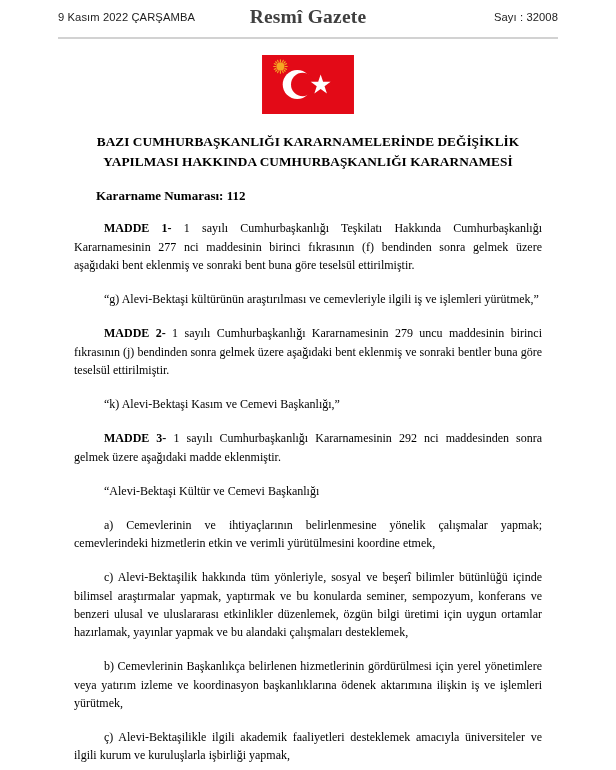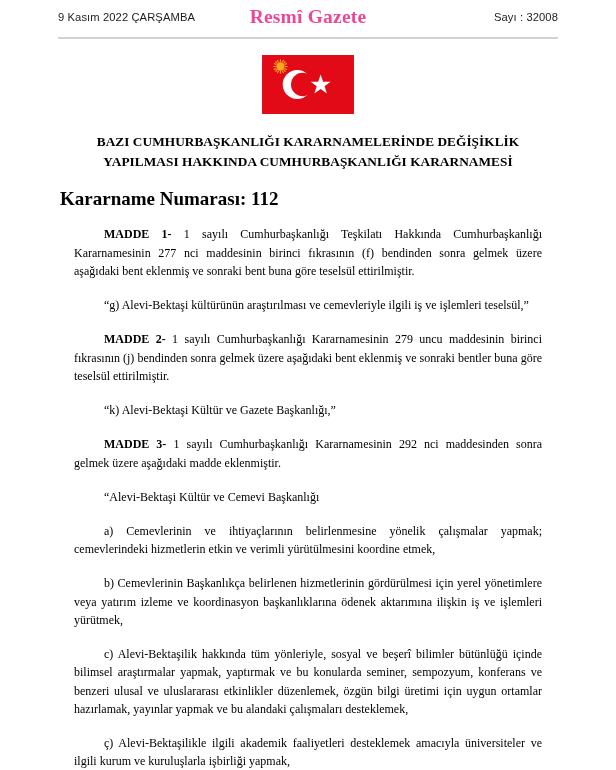--- a/index.html
+++ b/index.html
@@ -44,21 +44,21 @@
   }
   .masthead-title {
     position: absolute;
     left: 0;
     right: 0;
     top: 6px;
     text-align: center;
     font-family: "Liberation Serif", "DejaVu Serif", serif;
     font-size: 19.5px;
     font-weight: 700;
-    color: #ec4899;
+    color: #404040;
     letter-spacing: 0.2px;
     pointer-events: none;
   }
 
   .masthead-rule {
     width: 500px;
     margin: 3px auto 0 auto;
     height: 2px;
     background: #d2d2d2;
   }
@@ -91,22 +91,22 @@
     width: 480px;
     text-align: center;
     font-size: 13.3px;
     font-weight: 700;
     line-height: 1.52;
     letter-spacing: 0.05px;
   }
 
   .decree-no {
     margin: 16px 0 0 0;
-    padding-left: 60px;
-    font-size: 19px;
+    padding-left: 96px;
+    font-size: 13px;
     font-weight: 700;
   }
   .decree-no .num {
     font-weight: 700;
   }
 
   
   .body {
     margin: 0 auto;
     width: 500px;
@@ -187,37 +187,37 @@
     <span class="num">112</span>
   </div>
 
   <div class="body">
 
     <p class="para gap-before">
       <span class="lead">MADDE 1-</span><span> 1 sayılı Cumhurbaşkanlığı Teşkilatı Hakkında Cumhurbaşkanlığı Kararnamesinin 277 nci maddesinin birinci fıkrasının (f) bendinden sonra gelmek üzere aşağıdaki bent eklenmiş ve sonraki bent buna göre teselsül ettirilmiştir.</span>
     </p>
 
     <p class="para gap-before">
-      <span class="lead"></span><span>“g) Alevi-Bektaşi kültürünün araştırılması ve cemevleriyle ilgili iş ve işlemleri teselsül,”</span>
+      <span class="lead"></span><span>“g) Alevi-Bektaşi kültürünün araştırılması ve cemevleriyle ilgili iş ve işlemleri yürütmek,”</span>
     </p>
 
     <p class="para gap-before">
       <span class="lead">MADDE 2-</span><span> 1 sayılı Cumhurbaşkanlığı Kararnamesinin 279 uncu maddesinin birinci fıkrasının (j) bendinden sonra gelmek üzere aşağıdaki bent eklenmiş ve sonraki bentler buna göre teselsül ettirilmiştir.</span>
     </p>
 
     <p class="para gap-before">
-      <span class="lead"></span><span>“k) Alevi-Bektaşi Kültür ve Gazete Başkanlığı,”</span>
+      <span class="lead"></span><span>“k) Alevi-Bektaşi Kasım ve Cemevi Başkanlığı,”</span>
     </p>
 
     <p class="para gap-before">
       <span class="lead">MADDE 3-</span><span> 1 sayılı Cumhurbaşkanlığı Kararnamesinin 292 nci maddesinden sonra gelmek üzere aşağıdaki madde eklenmiştir.</span>
     </p>
 
     <p class="para gap-before">“Alevi-Bektaşi Kültür ve Cemevi Başkanlığı</p>
 
     <p class="para tight">a) Cemevlerinin ve ihtiyaçlarının belirlenmesine yönelik çalışmalar yapmak; cemevlerindeki hizmetlerin etkin ve verimli yürütülmesini koordine etmek,</p>
+    <p class="para tight">c) Alevi-Bektaşilik hakkında tüm yönleriyle, sosyal ve beşerî bilimler bütünlüğü içinde bilimsel araştırmalar yapmak, yaptırmak ve bu konularda seminer, sempozyum, konferans ve benzeri ulusal ve uluslararası etkinlikler düzenlemek, özgün bilgi üretimi için uygun ortamlar hazırlamak, yayınlar yapmak ve bu alandaki çalışmaları desteklemek,</p>
     <p class="para tight">b) Cemevlerinin Başkanlıkça belirlenen hizmetlerinin gördürülmesi için yerel yönetimlere veya yatırım izleme ve koordinasyon başkanlıklarına ödenek aktarımına ilişkin iş ve işlemleri yürütmek,</p>
-    <p class="para tight">c) Alevi-Bektaşilik hakkında tüm yönleriyle, sosyal ve beşerî bilimler bütünlüğü içinde bilimsel araştırmalar yapmak, yaptırmak ve bu konularda seminer, sempozyum, konferans ve benzeri ulusal ve uluslararası etkinlikler düzenlemek, özgün bilgi üretimi için uygun ortamlar hazırlamak, yayınlar yapmak ve bu alandaki çalışmaları desteklemek,</p>
     <p class="para tight">ç) Alevi-Bektaşilikle ilgili akademik faaliyetleri desteklemek amacıyla üniversiteler ve ilgili kurum ve kuruluşlarla işbirliği yapmak,</p>
 
   </div>
 
 </div>
 
 </body></html>

